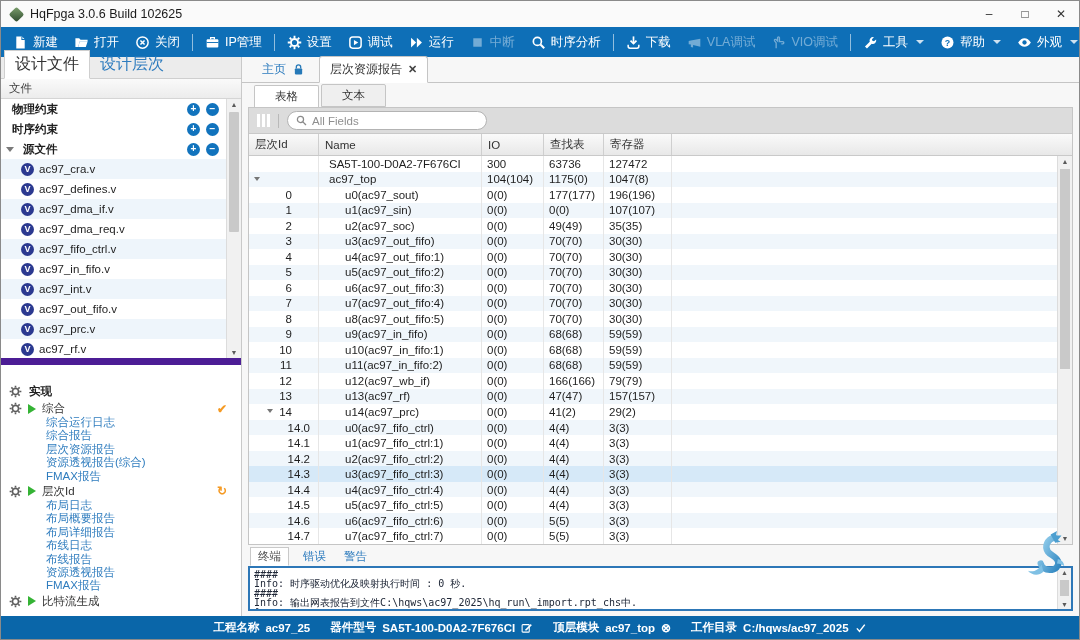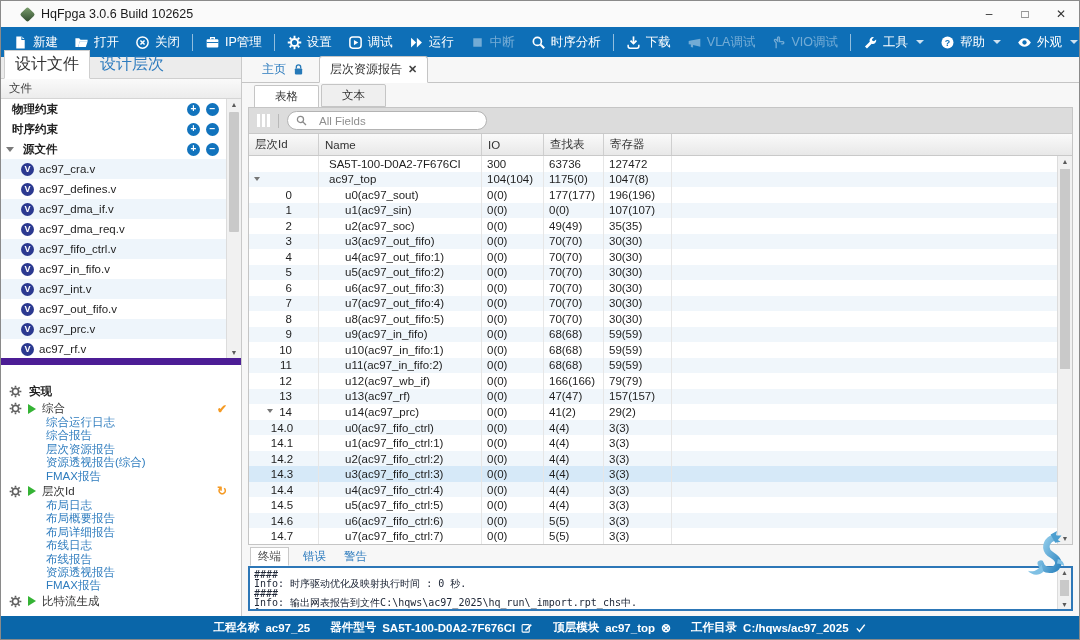--- a/index.html
+++ b/index.html
@@ -2,21 +2,21 @@
 <html><head>
 <meta charset="utf-8">
 <style>
   * { margin:0; padding:0; box-sizing:border-box; }
   body { font-family:"Liberation Sans", sans-serif; background:#555; }
   .window { width:1080px; height:640px; background:#fff; border:1px solid #8a8a8a;
             display:flex; flex-direction:column; position:relative; overflow:hidden; }
 
   
   .titlebar { height:26px; background:#fafafa; display:flex; align-items:center;
-              padding-left:21px; flex:none; }
+              padding-left:10px; flex:none; }
   .app-logo { width:11px; height:11px; background:linear-gradient(135deg,#7da06e,#2e4a2e);
               transform:rotate(45deg); border-radius:2px; margin-right:8px; flex:none; }
   .app-title { font-size:12.5px; color:#1a1a1a; }
   .win-controls { margin-left:auto; display:flex; height:100%; }
   .win-btn { width:36px; display:flex; align-items:center; justify-content:center;
              font-size:12px; color:#333; }
 
   
   .toolbar { height:30px; background:#0e6fb7; display:flex; align-items:center;
              padding:0 4px; flex:none; color:#fff; }
@@ -97,37 +97,37 @@
   .view-tab.active { background:#fff; border-bottom-color:#fff; margin-bottom:-1px; }
 
   .content-panel { margin:0 6px; border:1px solid #c5c5c5; background:#fff; flex:none;
                    display:flex; flex-direction:column; position:relative; }
   .filter-bar { height:26px; background:#dcdcdc; display:flex; align-items:center;
                 padding-left:8px; gap:8px; flex:none; border-bottom:1px solid #c9c9c9; }
   .cols-icon { display:flex; gap:2px; }
   .cols-icon i { width:3px; height:13px; background:#fff; display:block; }
   .fb-sep { width:1px; height:14px; background:#b9b9b9; }
   .search-box { width:200px; height:19px; background:#fff; border:1px solid #b3b3b3;
-                border-radius:10px; display:flex; align-items:center; padding:0 8px; gap:12px; }
+                border-radius:10px; display:flex; align-items:center; padding:0 8px; gap:5px; }
   .search-box svg { width:11px; height:11px; flex:none; }
   .search-input { border:none; outline:none; flex:1; font-size:11.5px; color:#444;
                   font-family:"Liberation Sans",sans-serif; background:transparent; }
   .search-input::placeholder { color:#8f8f8f; }
 
   .thead { height:22px; display:flex; background:linear-gradient(#fafafa,#e8e8e8);
            border-bottom:1px solid #c9c9c9; font-size:11.5px; color:#333; flex:none; }
   .th { display:flex; align-items:center; padding-left:6px; border-right:1px solid #cfcfcf; height:100%; }
   .tbody { position:relative; height:388px; overflow:hidden; font-size:11.5px; flex:none; }
   .trow { height:15.52px; display:flex; color:#1e1e1e; }
   .trow.stripe { background:#f0f6fb; }
   .trow.sel { background:#d6e9f8; }
   .c { display:flex; align-items:center; border-right:1px solid #e6e6e6; padding:0 5px; height:100%; }
   .c.id   { width:70px;  justify-content:flex-end; position:relative; flex:none; }
   .c.id.lv1 { padding-right:26px; }
-  .c.id.lv2 { padding-right:8px;justify-content:center; }
+  .c.id.lv2 { padding-right:8px; }
   .c.name { width:163px; flex:none; }
   .c.name.lv0 { padding-left:10px; }
   .c.name.lv1, .c.name.lv2 { padding-left:26px; }
   .c.io   { width:62px; flex:none; }
   .c.lut  { width:60px; flex:none; }
   .c.reg  { width:68px; flex:none; }
   .c.fill { flex:1; border-right:none; }
   .c.id .tchev { position:absolute; top:5px; width:0; height:0;
                  border-left:3.5px solid transparent; border-right:3.5px solid transparent;
                  border-top:4.5px solid #767676; }

